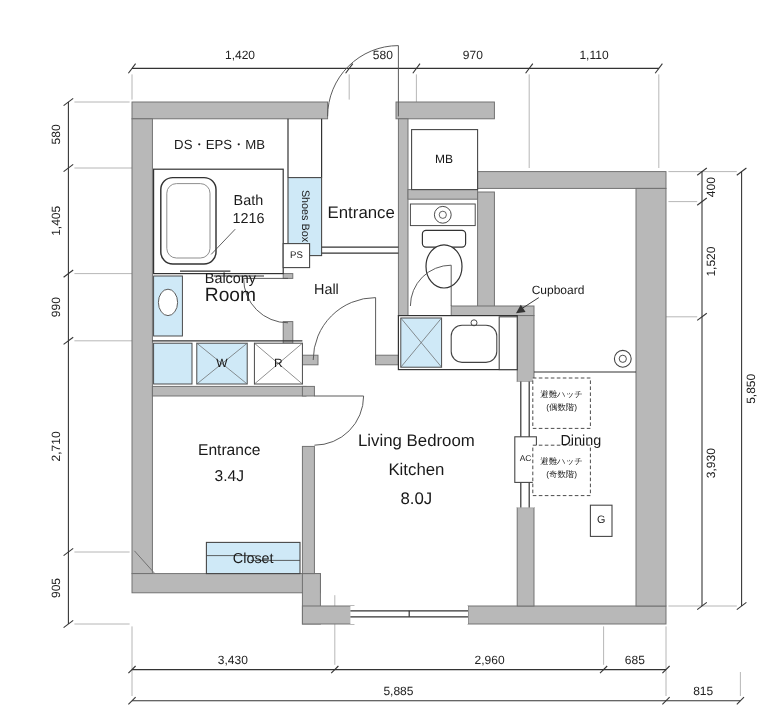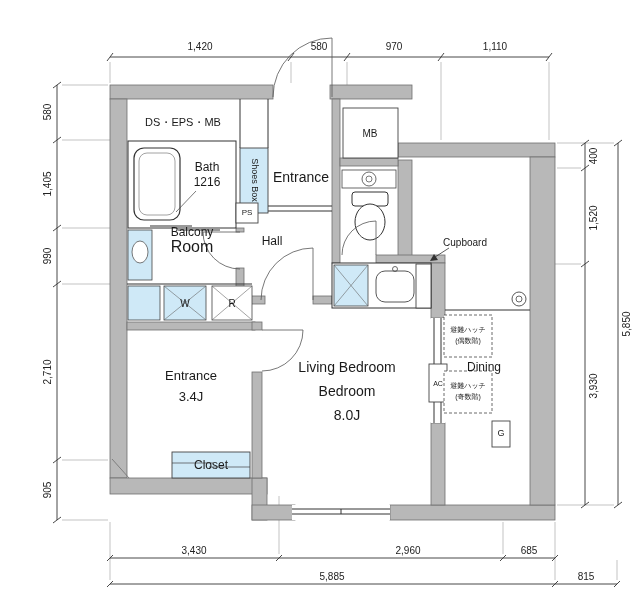--- a/index.html
+++ b/index.html
@@ -199,21 +199,21 @@
   <div class="lbl" style="left:247px;top:213px;font-size:8px">PS</div>
   <div class="lbl" style="left:192px;top:232px;font-size:12px">Balcony</div>
   <div class="lbl" style="left:192px;top:247px;font-size:16px">Room</div>
   <div class="lbl" style="left:272px;top:241px;font-size:12px">Hall</div>
   <div class="lbl" style="left:465px;top:243px;font-size:10px">Cupboard</div>
   <div class="lbl" style="left:185px;top:304px;font-size:10px">W</div>
   <div class="lbl" style="left:232px;top:304px;font-size:10px">R</div>
   <div class="lbl" style="left:191px;top:375px;font-size:13px">Entrance</div>
   <div class="lbl" style="left:191px;top:396px;font-size:13px">3.4J</div>
   <div class="lbl" style="left:347px;top:367px;font-size:14px">Living Bedroom</div>
-  <div class="lbl" style="left:347px;top:391px;font-size:14px">Bedroom</div>
+  <div class="lbl" style="left:347px;top:391px;font-size:14px">Kitchen</div>
   <div class="lbl" style="left:347px;top:415px;font-size:14px">8.0J</div>
   <div class="lbl" style="left:438px;top:383px;font-size:7px">AC</div>
   <div class="lbl" style="left:484px;top:367px;font-size:12px">Dining</div>
   <div class="lbl" style="left:468px;top:329px;font-size:7px">避難ハッチ</div>
   <div class="lbl" style="left:468px;top:340px;font-size:7px">(偶数階)</div>
   <div class="lbl" style="left:468px;top:385px;font-size:7px">避難ハッチ</div>
   <div class="lbl" style="left:468px;top:396px;font-size:7px">(奇数階)</div>
   <div class="lbl" style="left:211px;top:465px;font-size:12px">Closet</div>
   <div class="lbl" style="left:501px;top:433px;font-size:9px">G</div>
 

